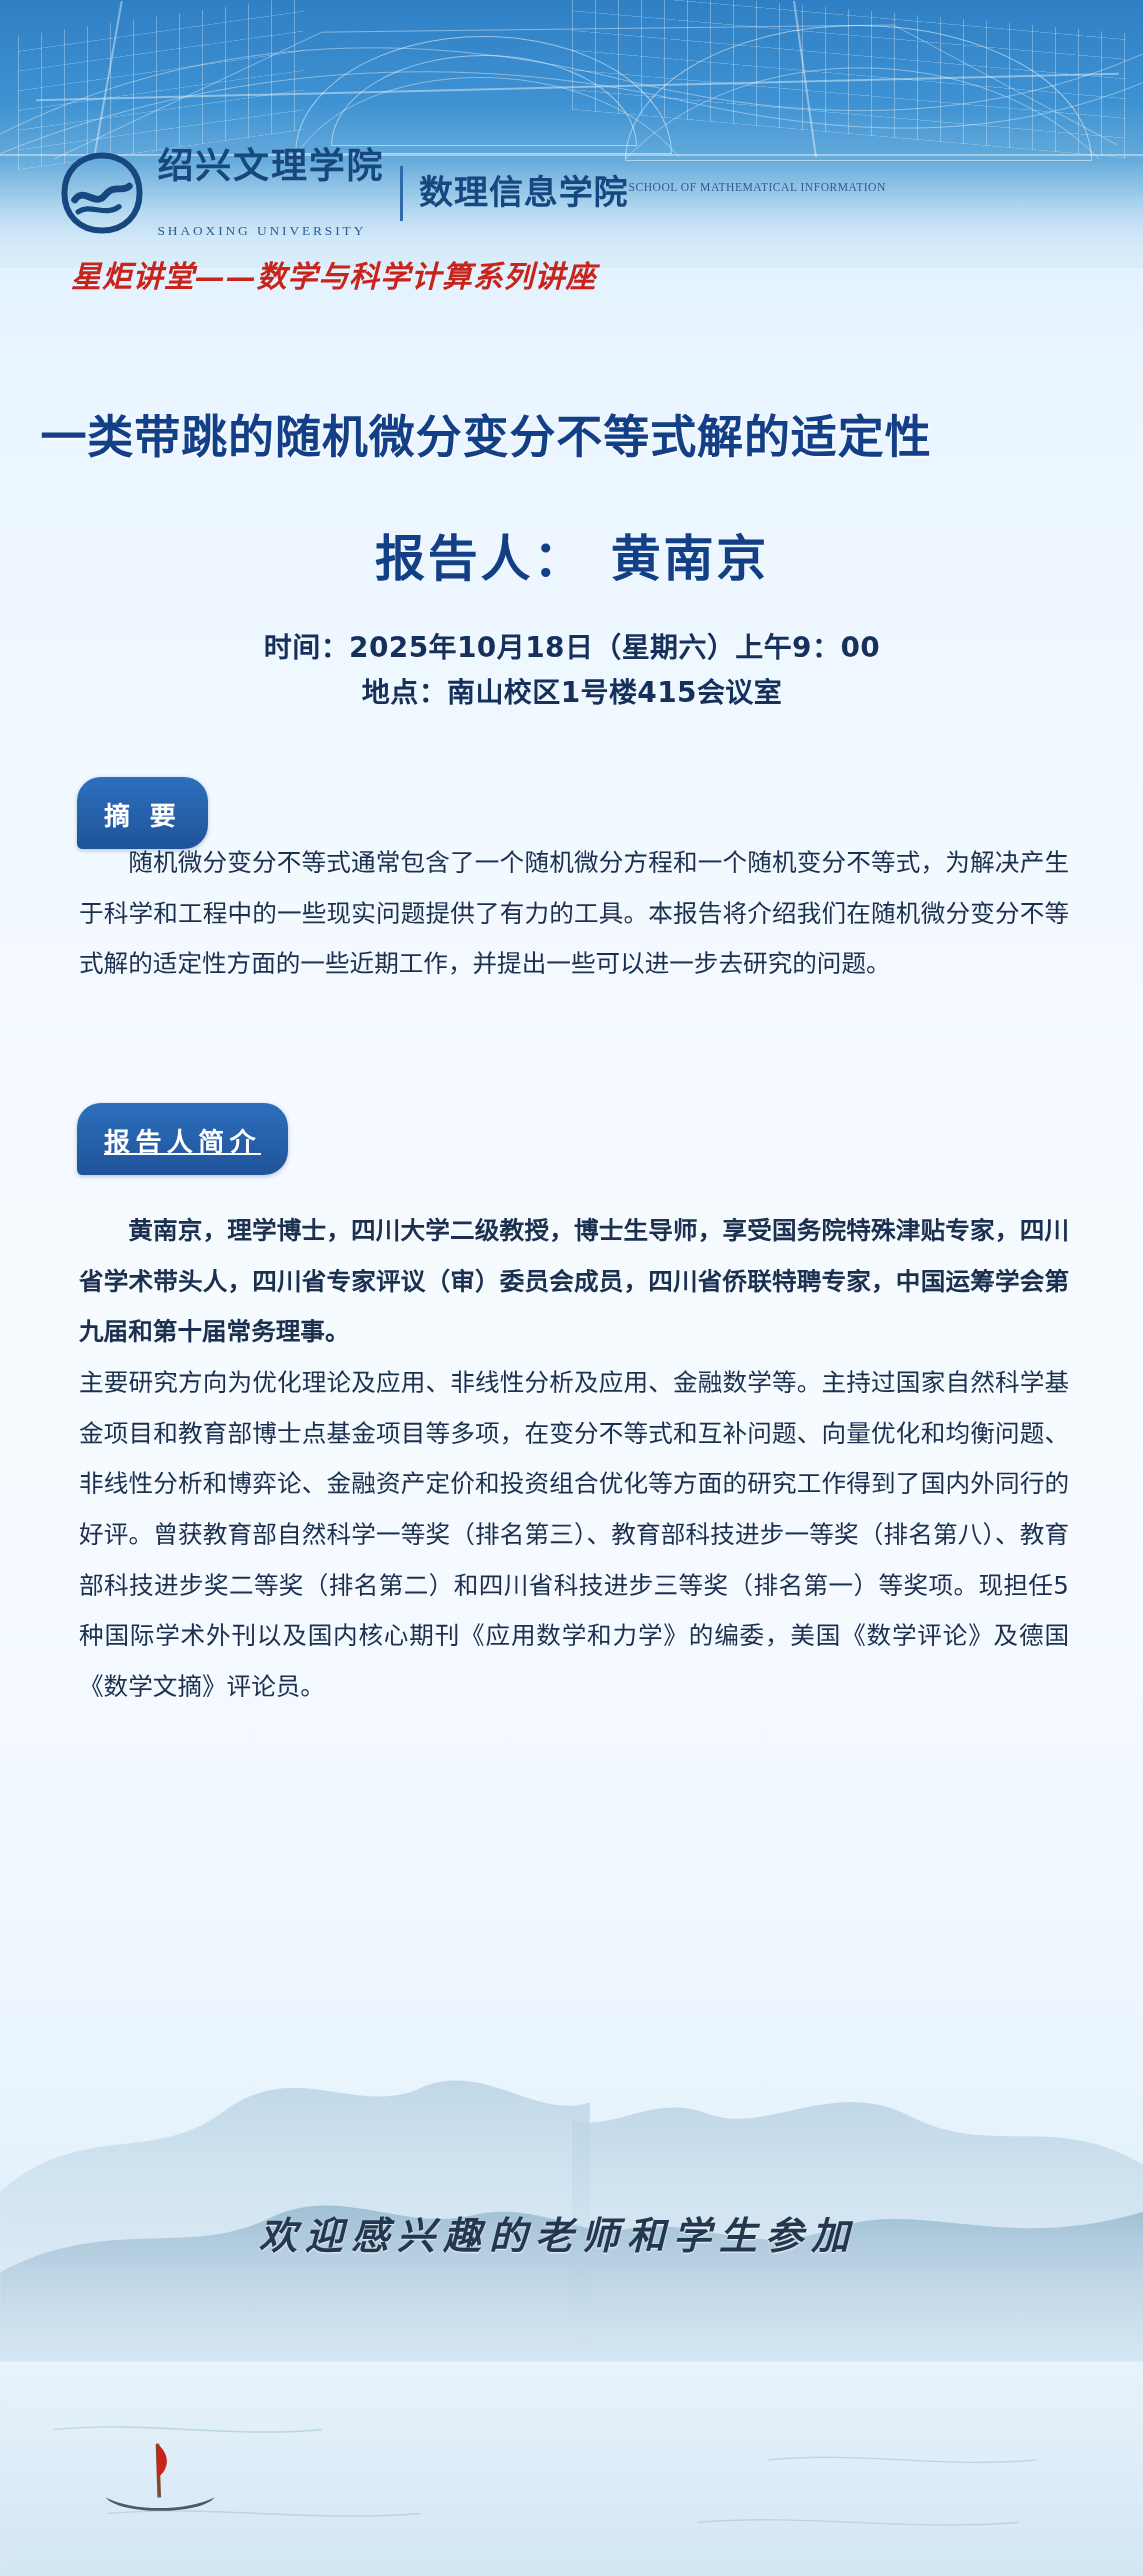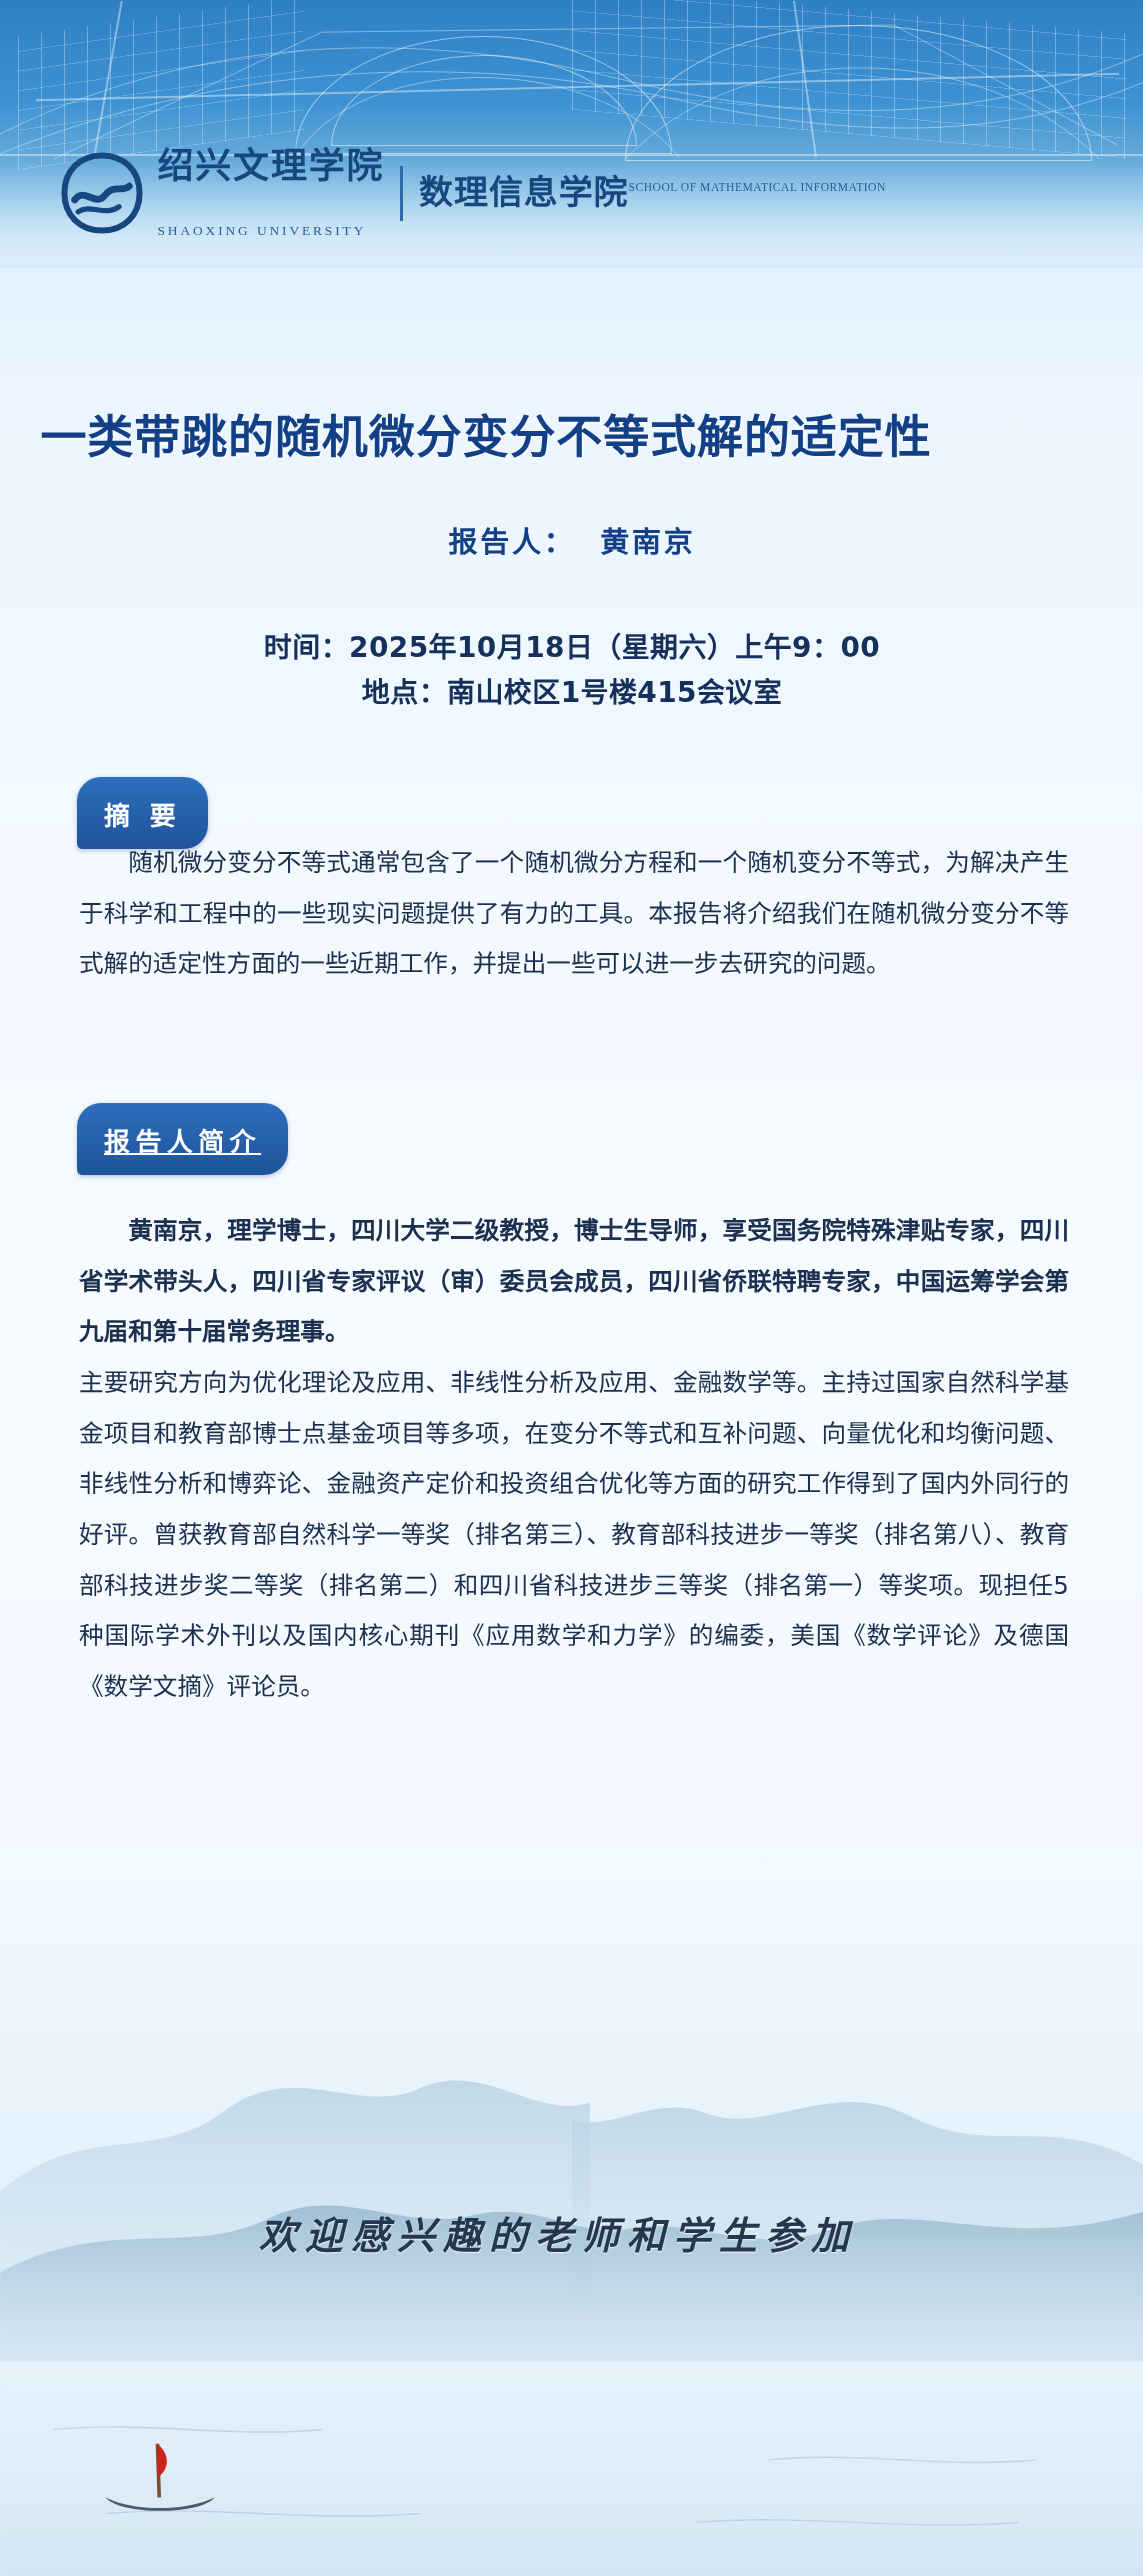--- a/index.html
+++ b/index.html
@@ -162,21 +162,21 @@
     color: #123f86;
     text-shadow: 0.9px 1.8px 2.7px rgba(255,255,255,0.85);
   }
   .speaker-line {
     position: absolute;
     left: 0; top: 518px;
     width: 1144px;
     text-align: center;
     font-family: "DejaVu Serif", "Liberation Serif", serif;
     font-weight: 700;
-    font-size: 29px;
+    font-size: 50px;
     letter-spacing: 2.7px;
     color: #123f86;
   }
   .speaker-line .sp-name {
     margin-left: 25px;
   }
 
   .meta {
     position: absolute;
     left: 0; top: 625px;
@@ -282,20 +282,21 @@
       <div class="logo-cn-name">绍兴文理学院</div>
       <div class="logo-cn-en">SHAOXING UNIVERSITY</div>
     </div>
     <div class="logo-divider"></div>
     <div class="logo-dept">
       <div class="logo-dept-cn">数理信息学院</div>
       <div class="logo-dept-en">SCHOOL OF MATHEMATICAL INFORMATION</div>
     </div>
   </div>
 
+  <div class="series-title">星炬讲堂——数学与科学计算系列讲座</div>
 
   <div class="talk-title">一类带跳的随机微分变分不等式解的适定性</div>
 
   <div class="speaker-line">
     <span>报告人：</span><span class="sp-name">黄南京</span>
   </div>
 
   <div class="meta">
     <div class="meta-line">时间：2025年10月18日（星期六）上午9：00</div>
     <div class="meta-line">地点：南山校区1号楼415会议室</div>

